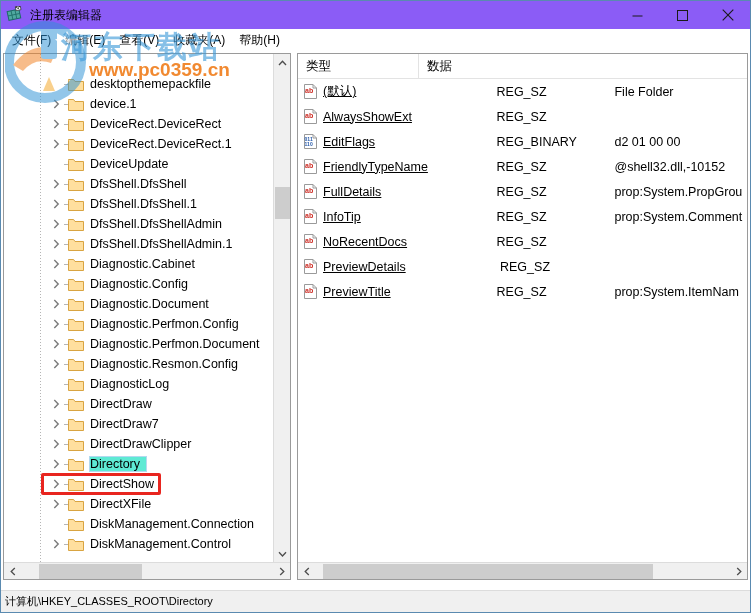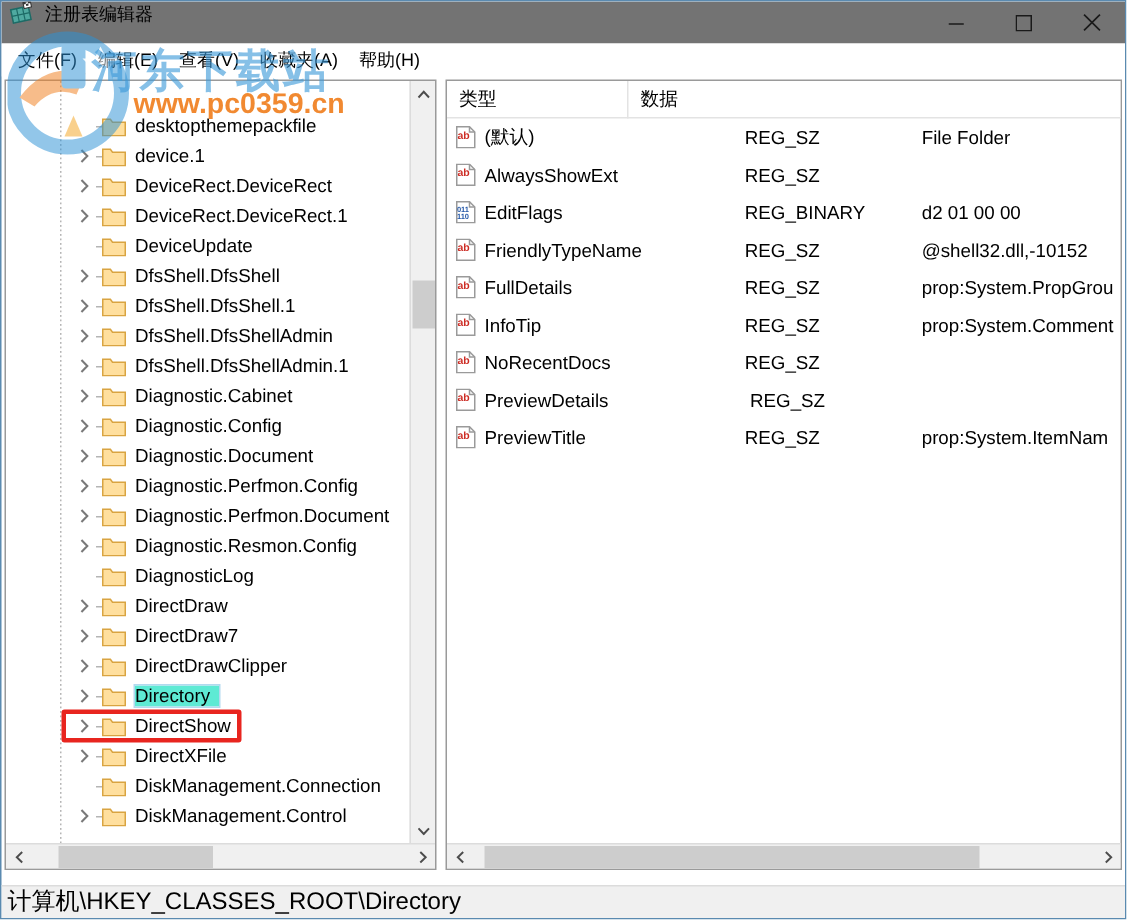--- a/index.html
+++ b/index.html
@@ -15,22 +15,22 @@
     width: 751px; height: 613px;
     background: #ffffff;
     border: 1px solid #5a8ab0;
     overflow: hidden;
   }
 
   
   #titlebar {
     position: absolute; left: 0; top: 0;
     width: 749px; height: 28px;
-    background: #737373;
-    display: flex; 
+    background: #8b5cf6;
+    display: flex; align-items: center;
   }
   #title-icon {
     width: 18px; height: 18px;
     margin-left: 5px; margin-right: 6px;
     position: relative; flex: none;
   }
   #title-text {
     font-size: 12px; color: #000; white-space: nowrap;
   }
   .wbtn {
@@ -124,21 +124,21 @@
     padding-left: 8px;
   }
   #list-header .hcell + .hcell { border-left: 1px solid #e3e3e3; }
   .hc-name { width: 194px; }
   .hc-type { width: 120px; text-align: center; }
   .hc-data { width: 135px; }
   .lrow {
     height: 25px; display: flex; align-items: center;
     font-size: 12.5px; color: #000; white-space: nowrap;
   }
-  .lc-name { width: 194px; display: flex; align-items: center; padding-left: 5px; }
+  .lc-name { width: 194px; display: flex; align-items: center; padding-left: 5px; text-decoration: underline; }
   .lc-type { width: 120px; padding-left: 8px; }
   .lc-data { width: 143px; padding-left: 8px; overflow: hidden; }
   .vicon { width: 15px; height: 15px; margin-right: 5px; flex: none; position: relative; }
 
   
   .vsb {
     position: absolute; right: 0; top: 0;
     width: 17px; bottom: 17px;
     background: #f0f0f0; border-left: 1px solid #dcdcdc;
   }
@@ -169,21 +169,21 @@
   }
 
   
   #statusbar {
     position: absolute; left: 0; bottom: 0;
     width: 749px; height: 22px;
     background: #f0f0f0;
     border-top: 1px solid #dcdcdc;
     display: flex; align-items: center;
     padding-left: 4px;
-    font-size: 16px; color: #000;
+    font-size: 11px; color: #000;
   }
 
   
   #annot-rect {
     position: absolute;
     left: 40px; top: 472px; width: 120px; height: 22px;
     border: 3px solid #e8251f;
     border-radius: 2px;
     pointer-events: none;
   }

